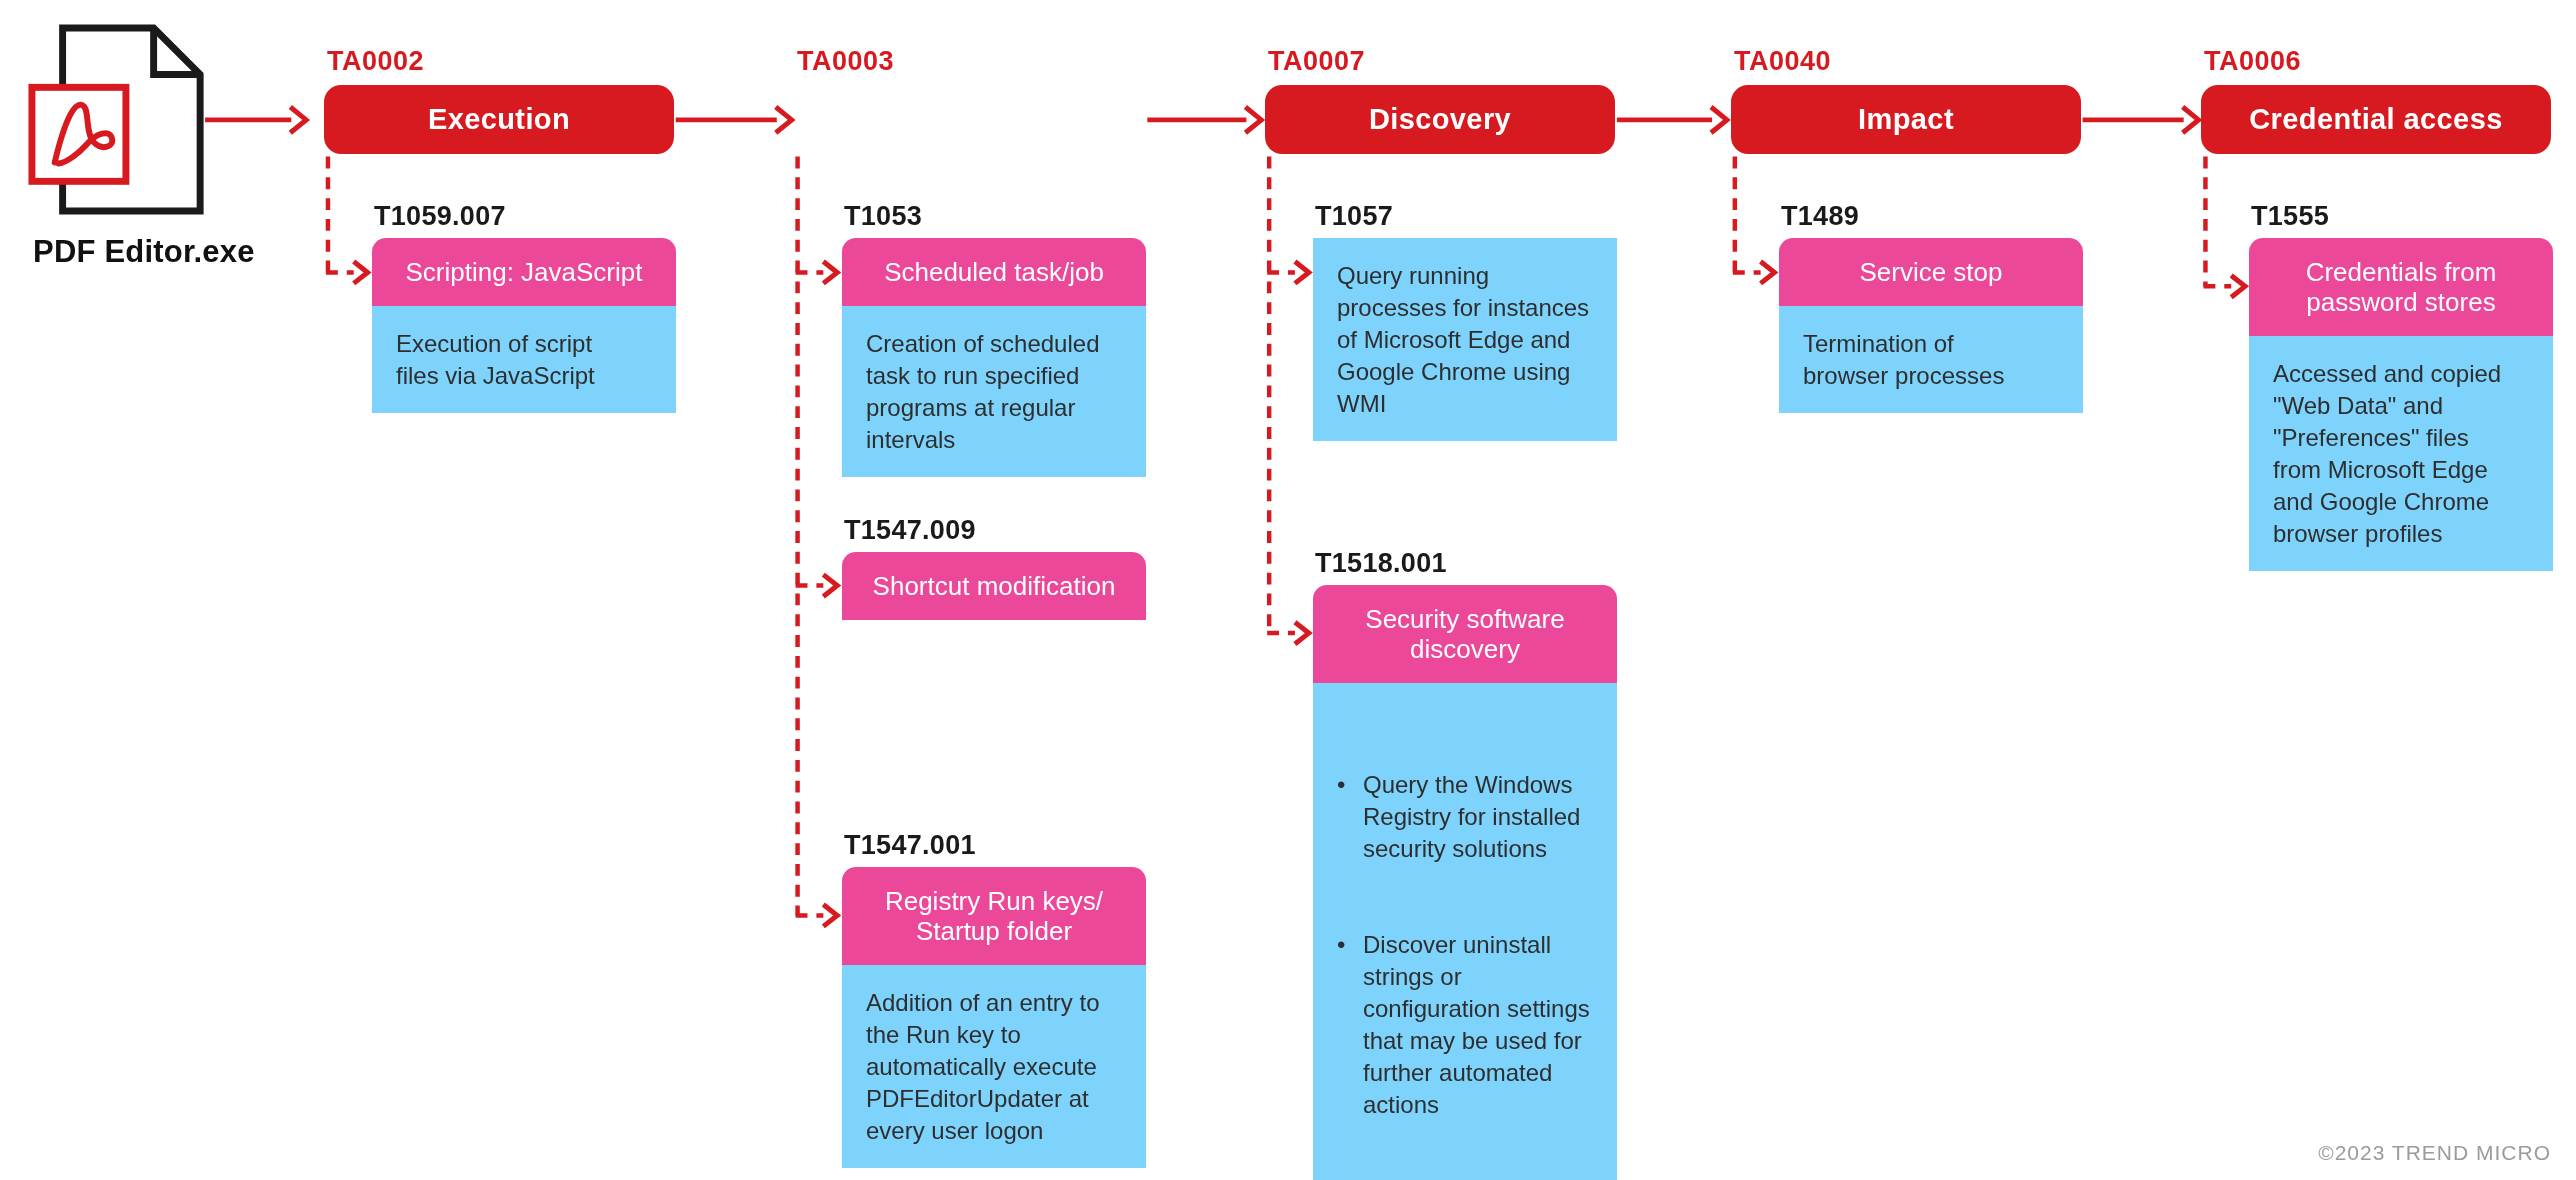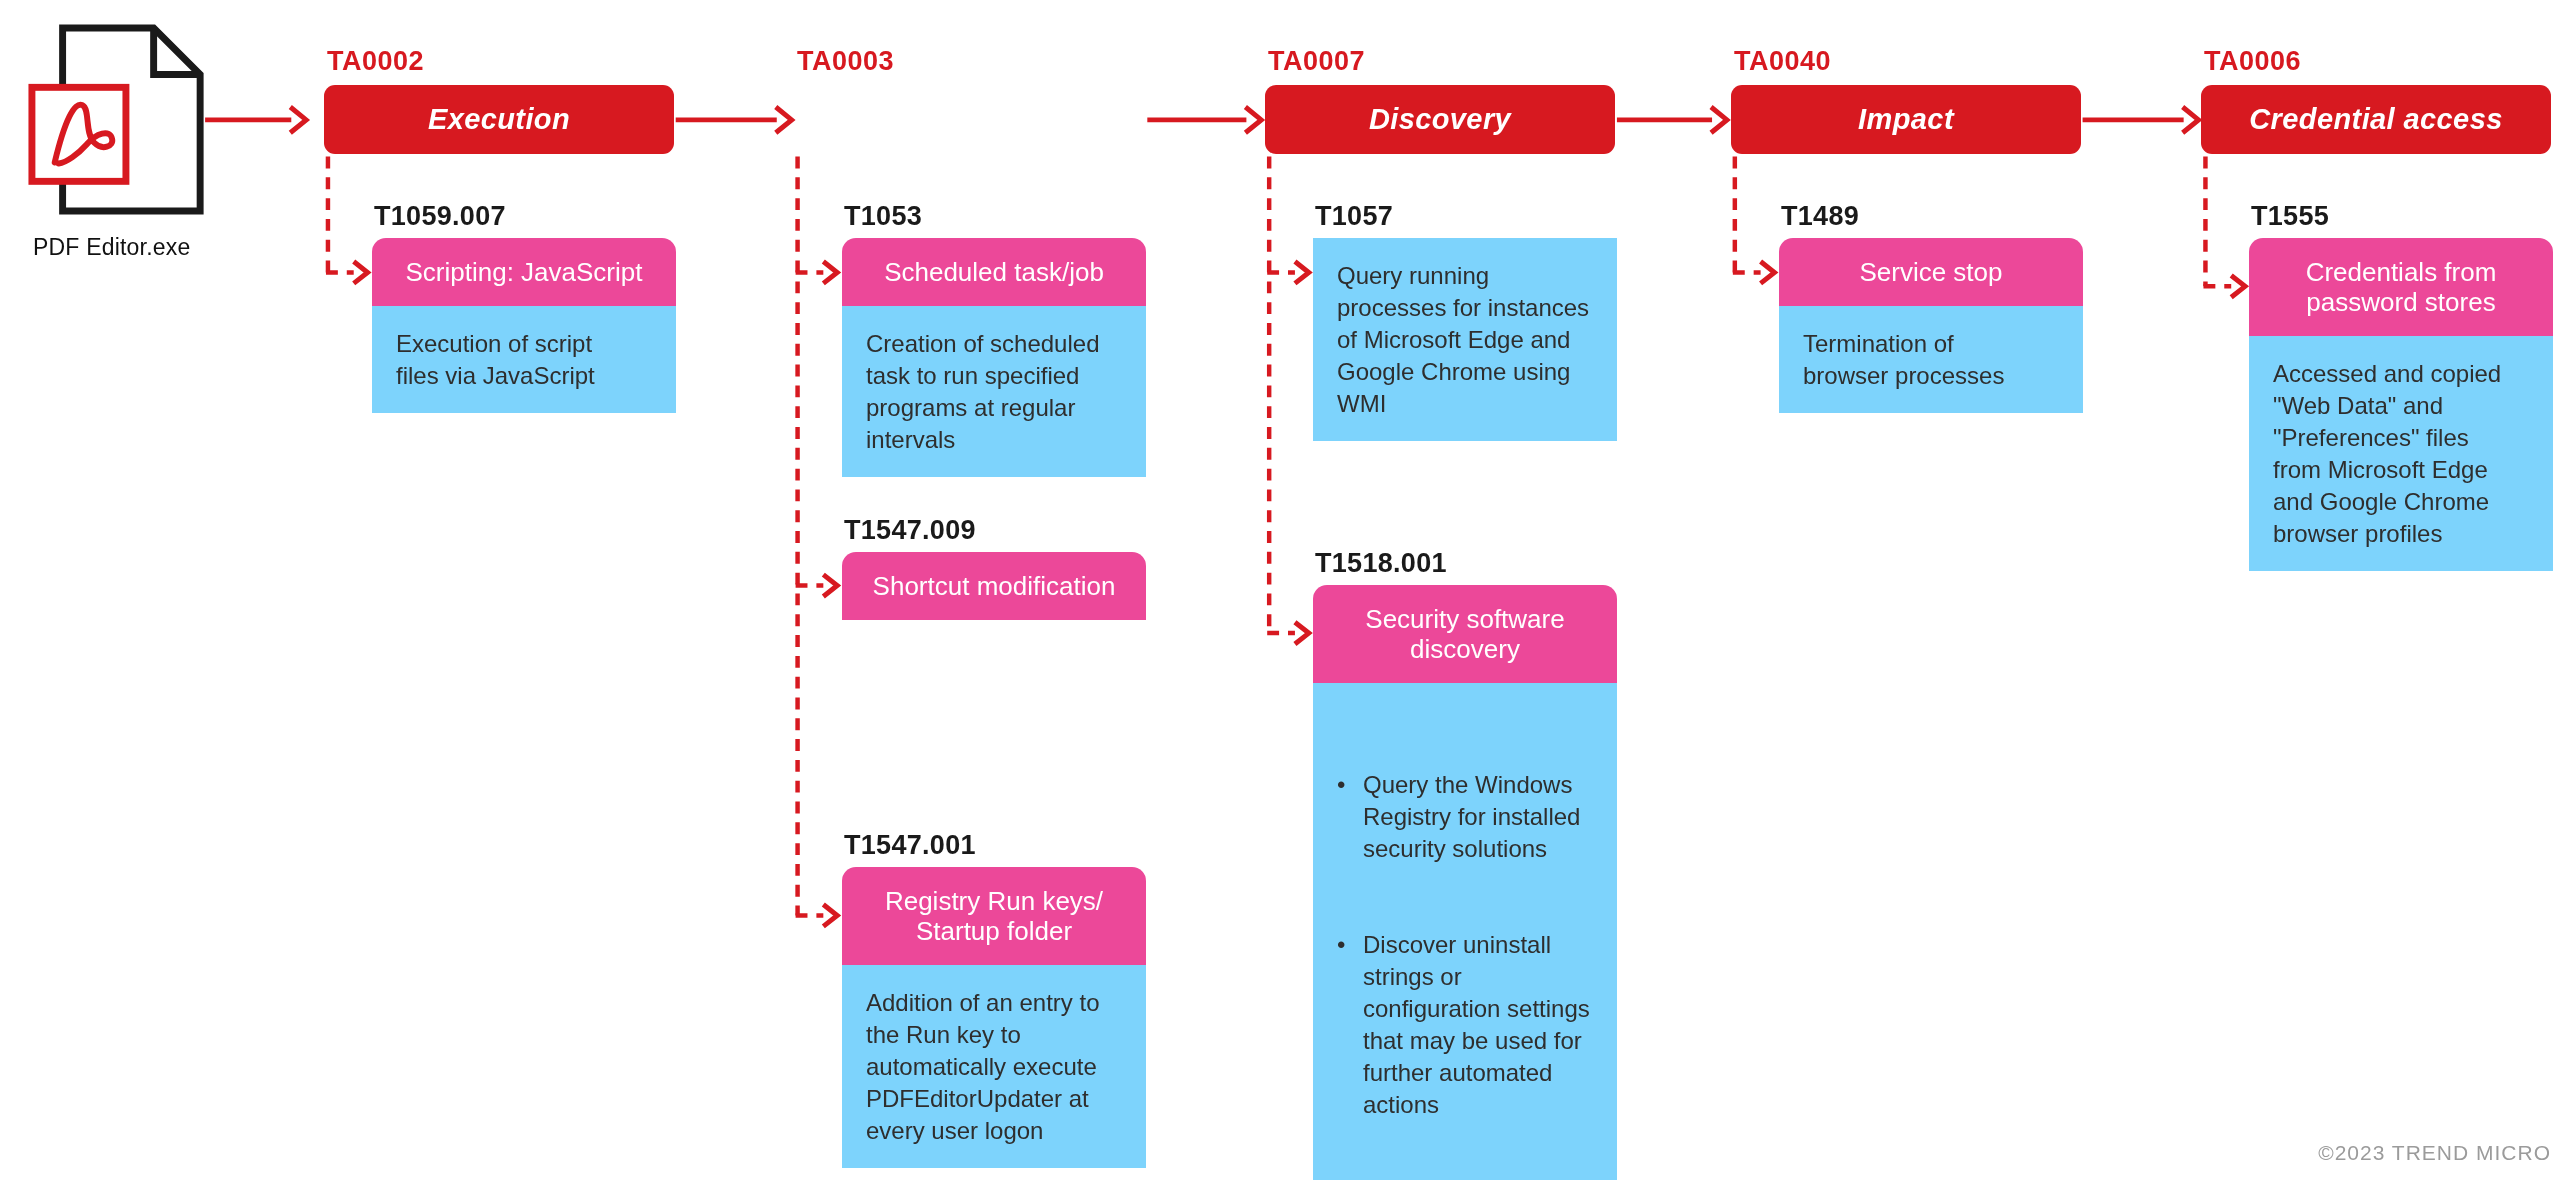--- a/index.html
+++ b/index.html
@@ -16,33 +16,33 @@
     width: 2576px; height: 1180px;
     pointer-events: none;
   }
   .solid-line   { stroke: #D71920; stroke-width: 5; fill: none; }
   .dashed-line  { stroke: #D71920; stroke-width: 4.5; fill: none; stroke-dasharray: 12 9; }
   .chev         { stroke: #D71920; stroke-width: 5; fill: none; stroke-linejoin: miter; }
 
   .source-icon { position: absolute; left: 25px; top: 18px; }
   .source-label {
     position: absolute; left: 33px; top: 234px;
-    font-size: 23px; font-weight: 400; color: #111; letter-spacing: 0.2px;
+    font-size: 31px; font-weight: 700; color: #111; letter-spacing: 0.2px;
   }
 
   .column { position: absolute; top: 0; width: 350px; height: 1180px; }
   .ta-id {
     position: absolute; left: 3px; top: 46px;
     font-size: 27px; font-weight: 700; color: #D71920; letter-spacing: 0.5px;
   }
   .pill {
     position: absolute; left: 0; top: 85px; width: 350px; height: 69px;
-    background: #D71920; border-radius: 11px;
+    background: #D71920; border-radius: 17px;
     display: flex; align-items: center; justify-content: center;
-    color: #ffffff; font-size: 29px; font-weight: 700; letter-spacing: 0.4px; font-style: italic;
+    color: #ffffff; font-size: 29px; font-weight: 700; letter-spacing: 0.4px;
   }
   .group { position: absolute; left: 48px; width: 304px; }
   .tech-id {
     margin-left: 2px; height: 30px; line-height: 30px;
     font-size: 27px; font-weight: 700; color: #1a1a1a; letter-spacing: 0.3px;
     margin-bottom: 7px;
   }
   .tech-title {
     background: #ec4899; border-radius: 14px 14px 0 0;
     color: #ffffff; font-size: 26px; font-weight: 400;

